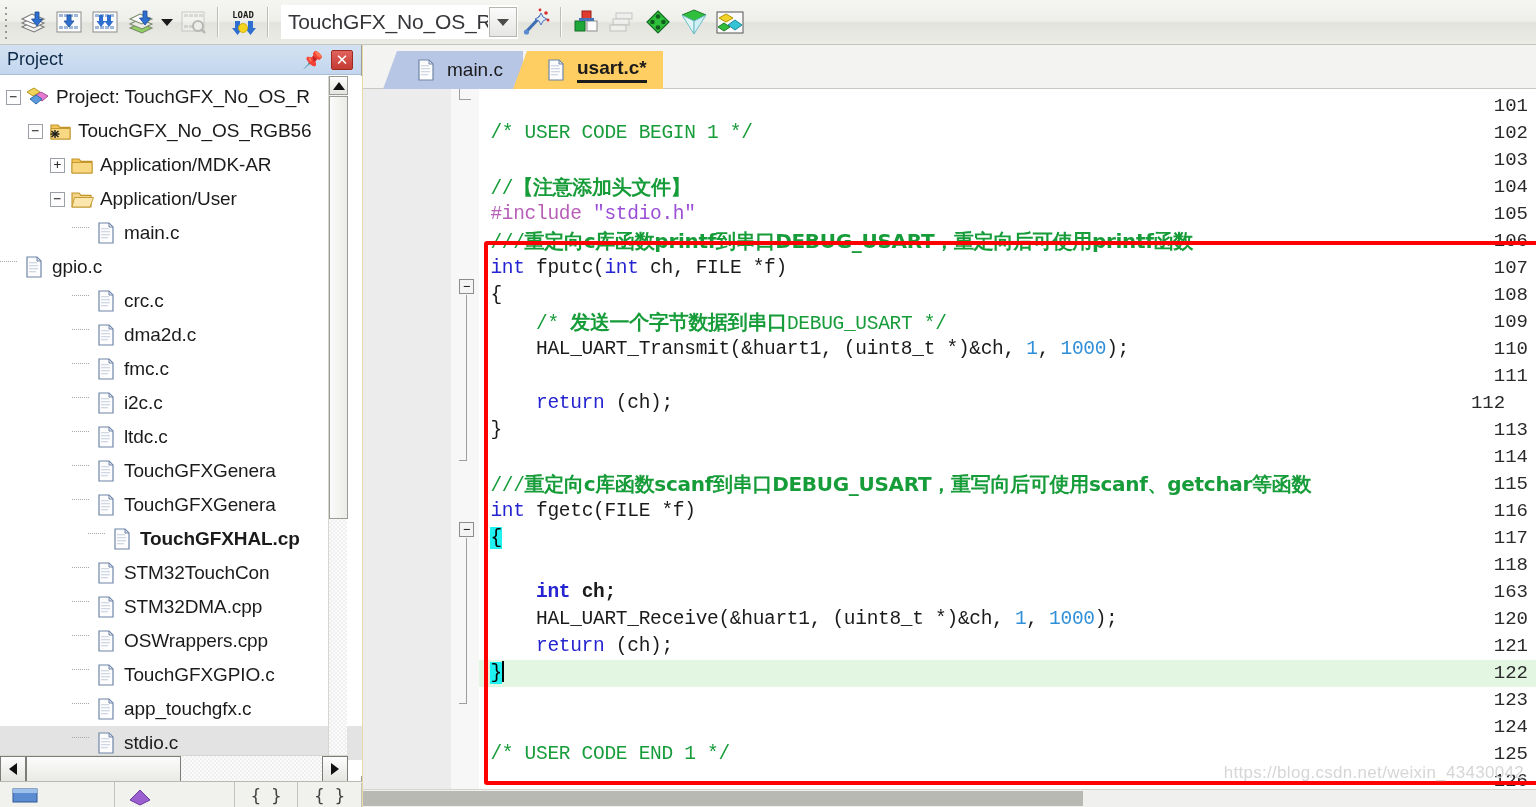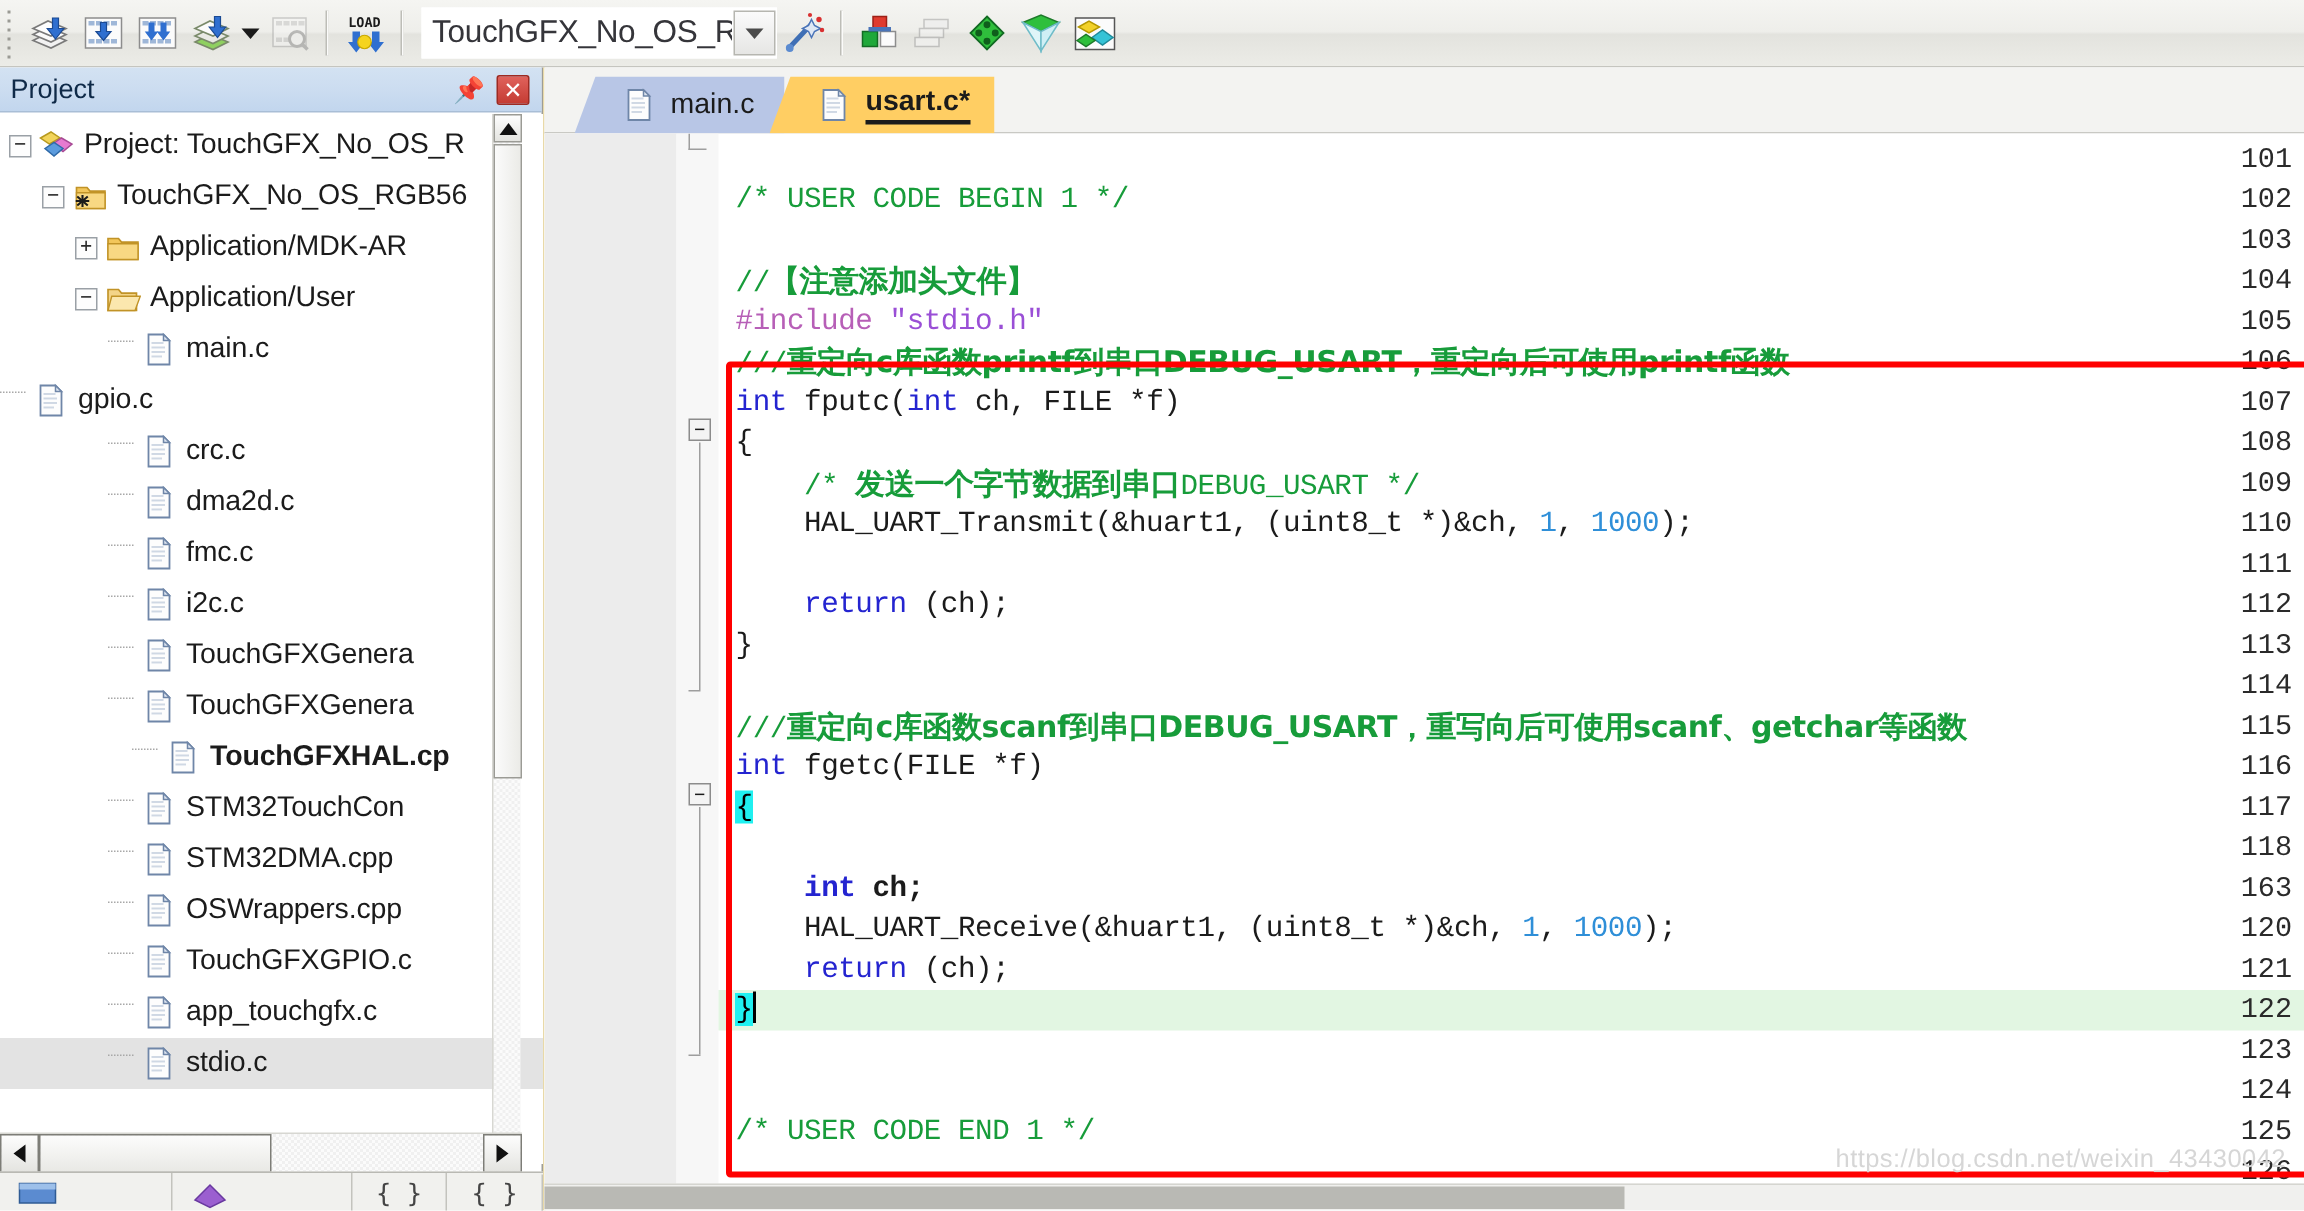--- a/index.html
+++ b/index.html
@@ -508,20 +508,34 @@
               <path d="M5 2 h10 l4 4 v16 H5 Z" fill="#fdfdfd" stroke="#6f86a8" stroke-width="1.2"></path>
               <path d="M15 2 v4 h4 Z" fill="#dde5f0" stroke="#6f86a8" stroke-width="1"></path>
               <g fill="#cfd8e4">
                 <rect x="7" y="7" width="8" height="1.3"></rect>
                 <rect x="7" y="10" width="9" height="1.3"></rect>
                 <rect x="7" y="13" width="9" height="1.3"></rect>
                 <rect x="7" y="16" width="7" height="1.3"></rect>
               </g>
             </svg>
             <span class="tlbl">i2c.c</span>
+          </div>
+          <div class="trow" style="padding-left: 72px;">
+            <span style="display: inline-block; width: 17px; height: 15px; flex: 0 0 auto; border-top: 1px dotted rgb(168, 168, 168); margin-top: 2px;"></span>
+            <svg width="24" height="24" viewBox="0 0 24 24" class="ico">
+              <path d="M5 2 h10 l4 4 v16 H5 Z" fill="#fdfdfd" stroke="#6f86a8" stroke-width="1.2"></path>
+              <path d="M15 2 v4 h4 Z" fill="#dde5f0" stroke="#6f86a8" stroke-width="1"></path>
+              <g fill="#cfd8e4">
+                <rect x="7" y="7" width="8" height="1.3"></rect>
+                <rect x="7" y="10" width="9" height="1.3"></rect>
+                <rect x="7" y="13" width="9" height="1.3"></rect>
+                <rect x="7" y="16" width="7" height="1.3"></rect>
+              </g>
+            </svg>
+            <span class="tlbl">ltdc.c</span>
           </div>
           <div class="trow" style="padding-left: 72px;">
             <span style="display: inline-block; width: 17px; height: 15px; flex: 0 0 auto; border-top: 1px dotted rgb(168, 168, 168); margin-top: 2px;"></span>
             <svg width="24" height="24" viewBox="0 0 24 24" class="ico">
               <path d="M5 2 h10 l4 4 v16 H5 Z" fill="#fdfdfd" stroke="#6f86a8" stroke-width="1.2"></path>
               <path d="M15 2 v4 h4 Z" fill="#dde5f0" stroke="#6f86a8" stroke-width="1"></path>
               <g fill="#cfd8e4">
                 <rect x="7" y="7" width="8" height="1.3"></rect>
                 <rect x="7" y="10" width="9" height="1.3"></rect>
                 <rect x="7" y="13" width="9" height="1.3"></rect>
@@ -745,21 +759,21 @@
           <div class="lnum" style="top: 166px;">107</div>
           <div class="codeline" style="top: 166px;"><span class="pl"> </span><span class="kw">int</span><span class="pl"> fputc(</span><span class="kw">int</span><span class="pl"> ch, FILE *f)</span></div>
           <div class="lnum" style="top: 193px;">108</div>
           <div class="codeline" style="top: 193px;"><span class="pl"> {</span></div>
           <div class="lnum" style="top: 220px;">109</div>
           <div class="codeline" style="top: 220px;"><span class="cm">     /* </span><span class="cjk">发送一个字节数据到串口</span><span class="cm">DEBUG_USART */</span></div>
           <div class="lnum" style="top: 247px;">110</div>
           <div class="codeline" style="top: 247px;"><span class="pl">     HAL_UART_Transmit(&amp;huart1, (uint8_t *)&amp;ch, </span><span class="num">1</span><span class="pl">, </span><span class="num">1000</span><span class="pl">);</span></div>
           <div class="lnum" style="top: 274px;">111</div>
           <div class="codeline" style="top: 274px;"></div>
-          <div class="lnum" style="top: 301px;">112</div>
+          <div class="lnum" style="top: 301px; text-align: center;">112</div>
           <div class="codeline" style="top: 301px;"><span class="pl">     </span><span class="kw">return</span><span class="pl"> (ch);</span></div>
           <div class="lnum" style="top: 328px;">113</div>
           <div class="codeline" style="top: 328px;"><span class="pl"> }</span></div>
           <div class="lnum" style="top: 355px;">114</div>
           <div class="codeline" style="top: 355px;"></div>
           <div class="lnum" style="top: 382px;">115</div>
           <div class="codeline" style="top: 382px;"><span class="cm"> ///</span><span class="cjk">重定向c库函数scanf到串口DEBUG_USART，重写向后可使用scanf、getchar等函数</span></div>
           <div class="lnum" style="top: 409px;">116</div>
           <div class="codeline" style="top: 409px;"><span class="pl"> </span><span class="kw">int</span><span class="pl"> fgetc(FILE *f)</span></div>
           <div class="lnum" style="top: 436px;">117</div>

